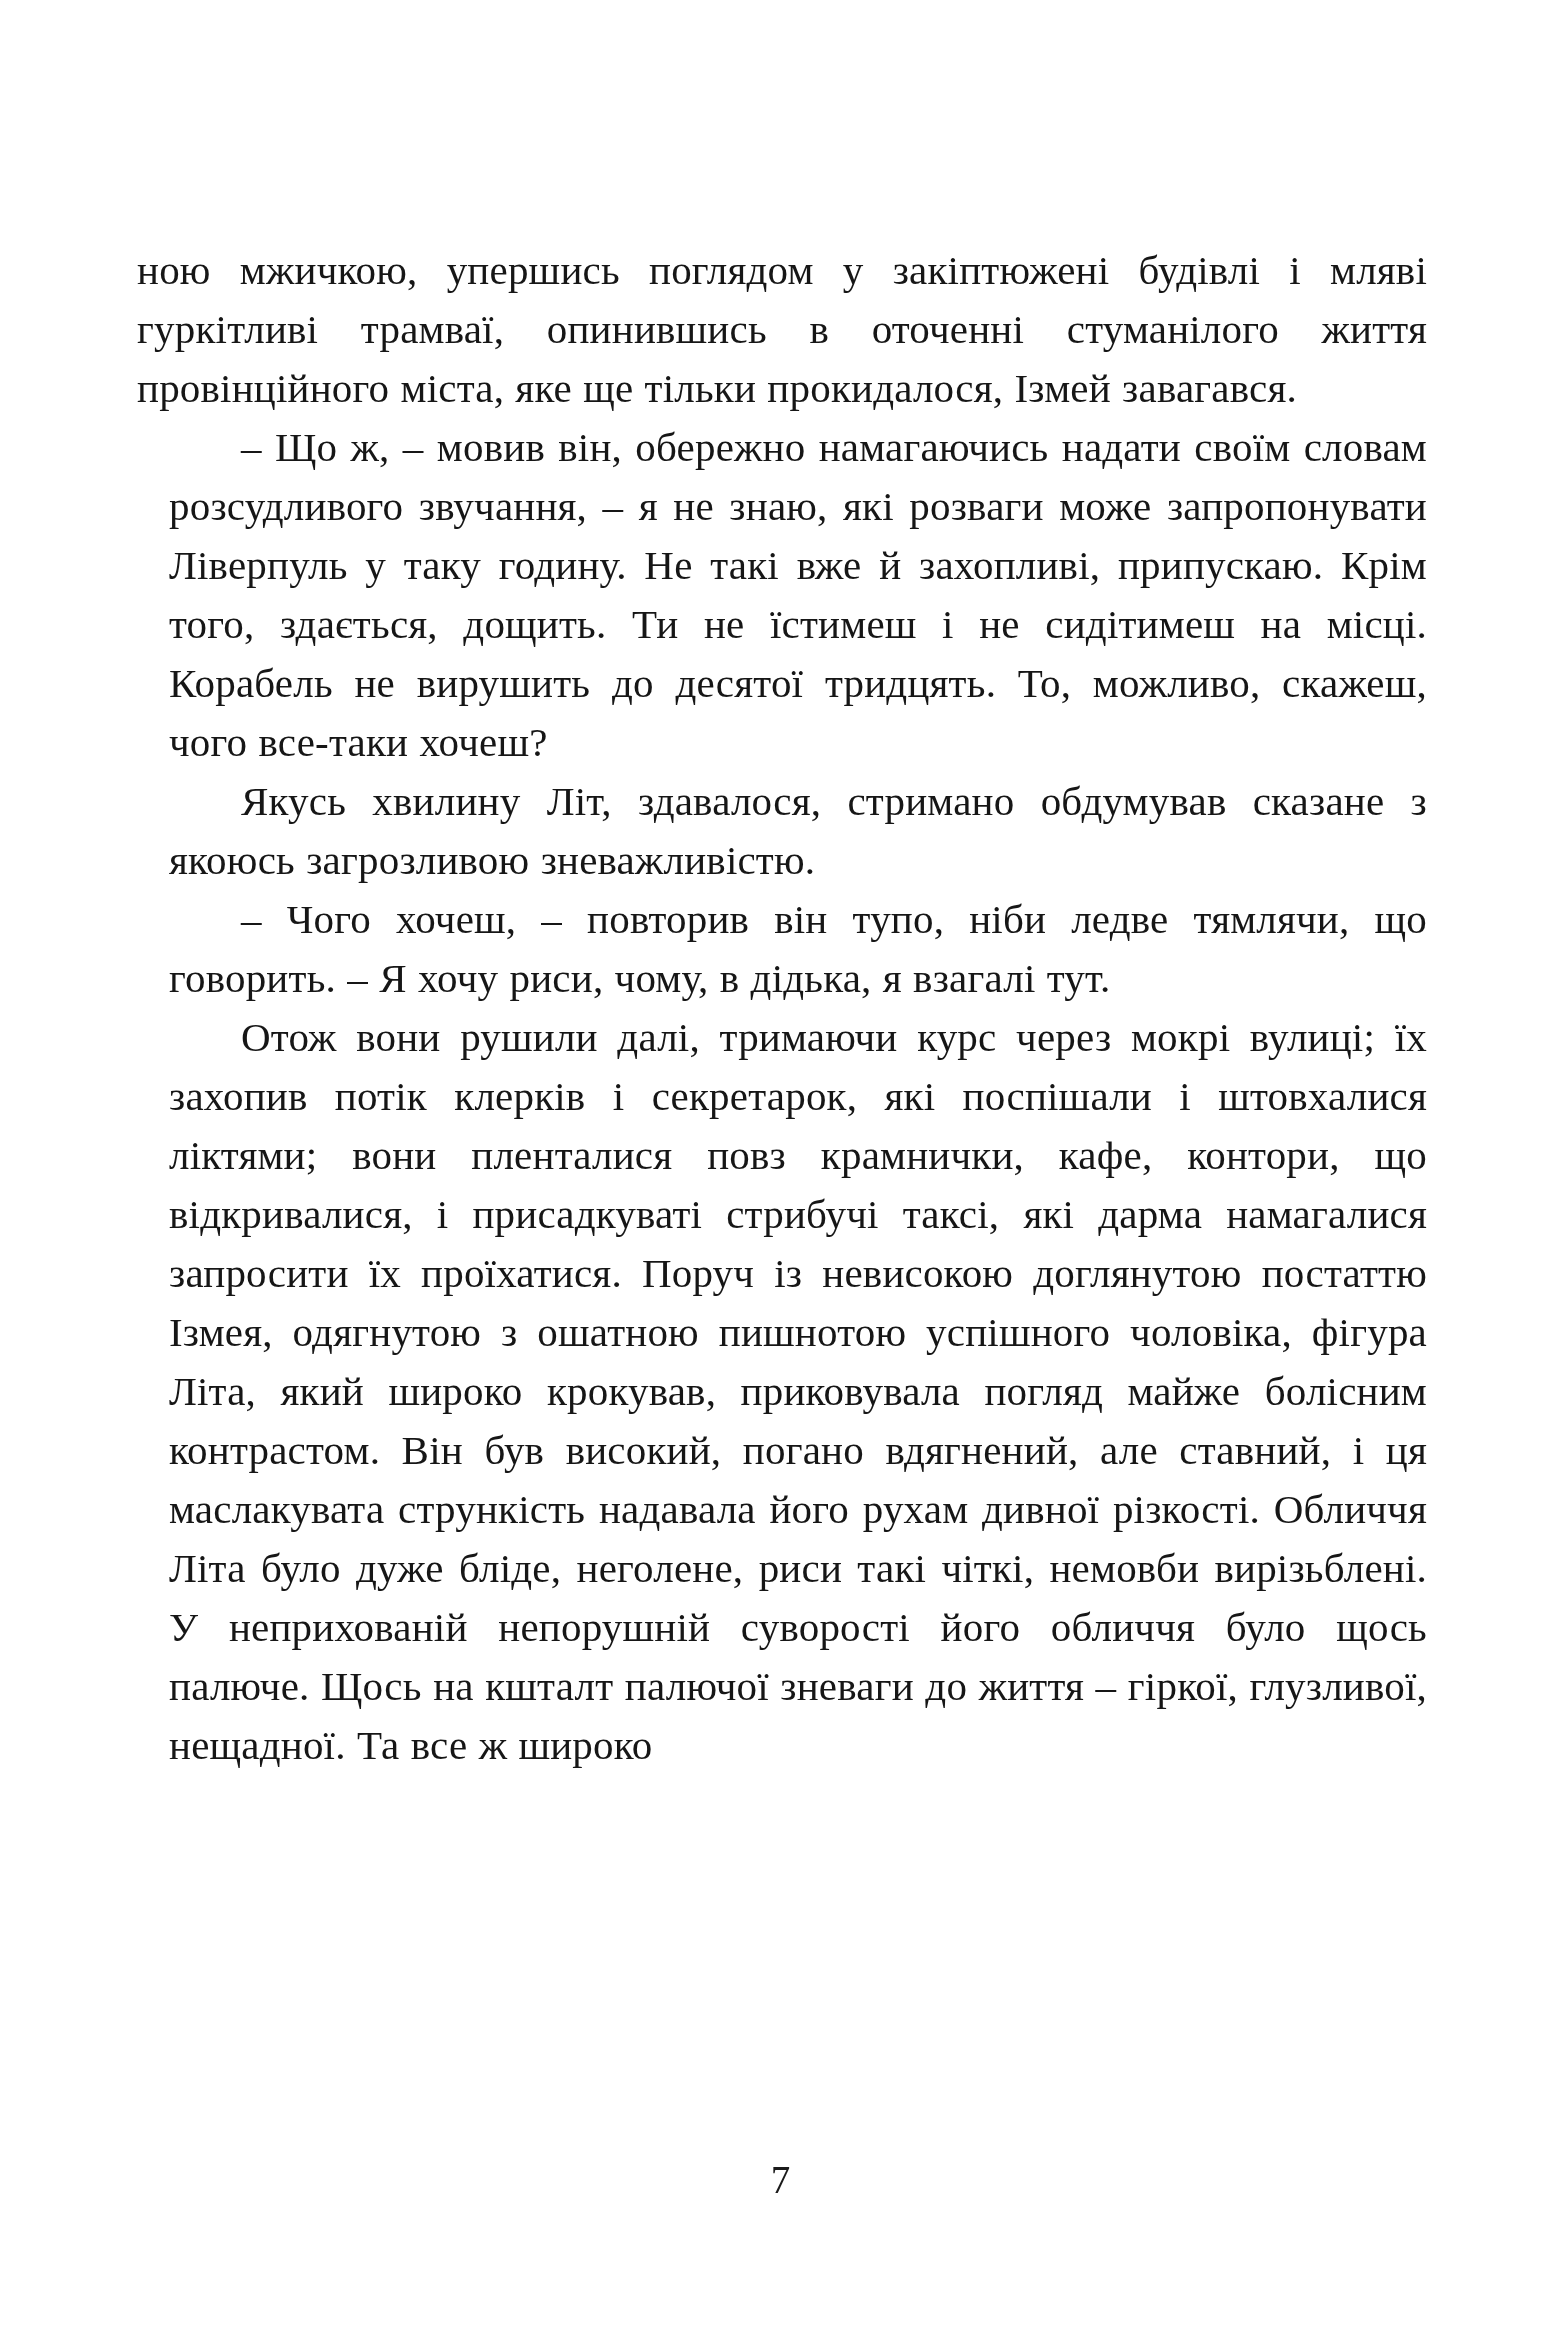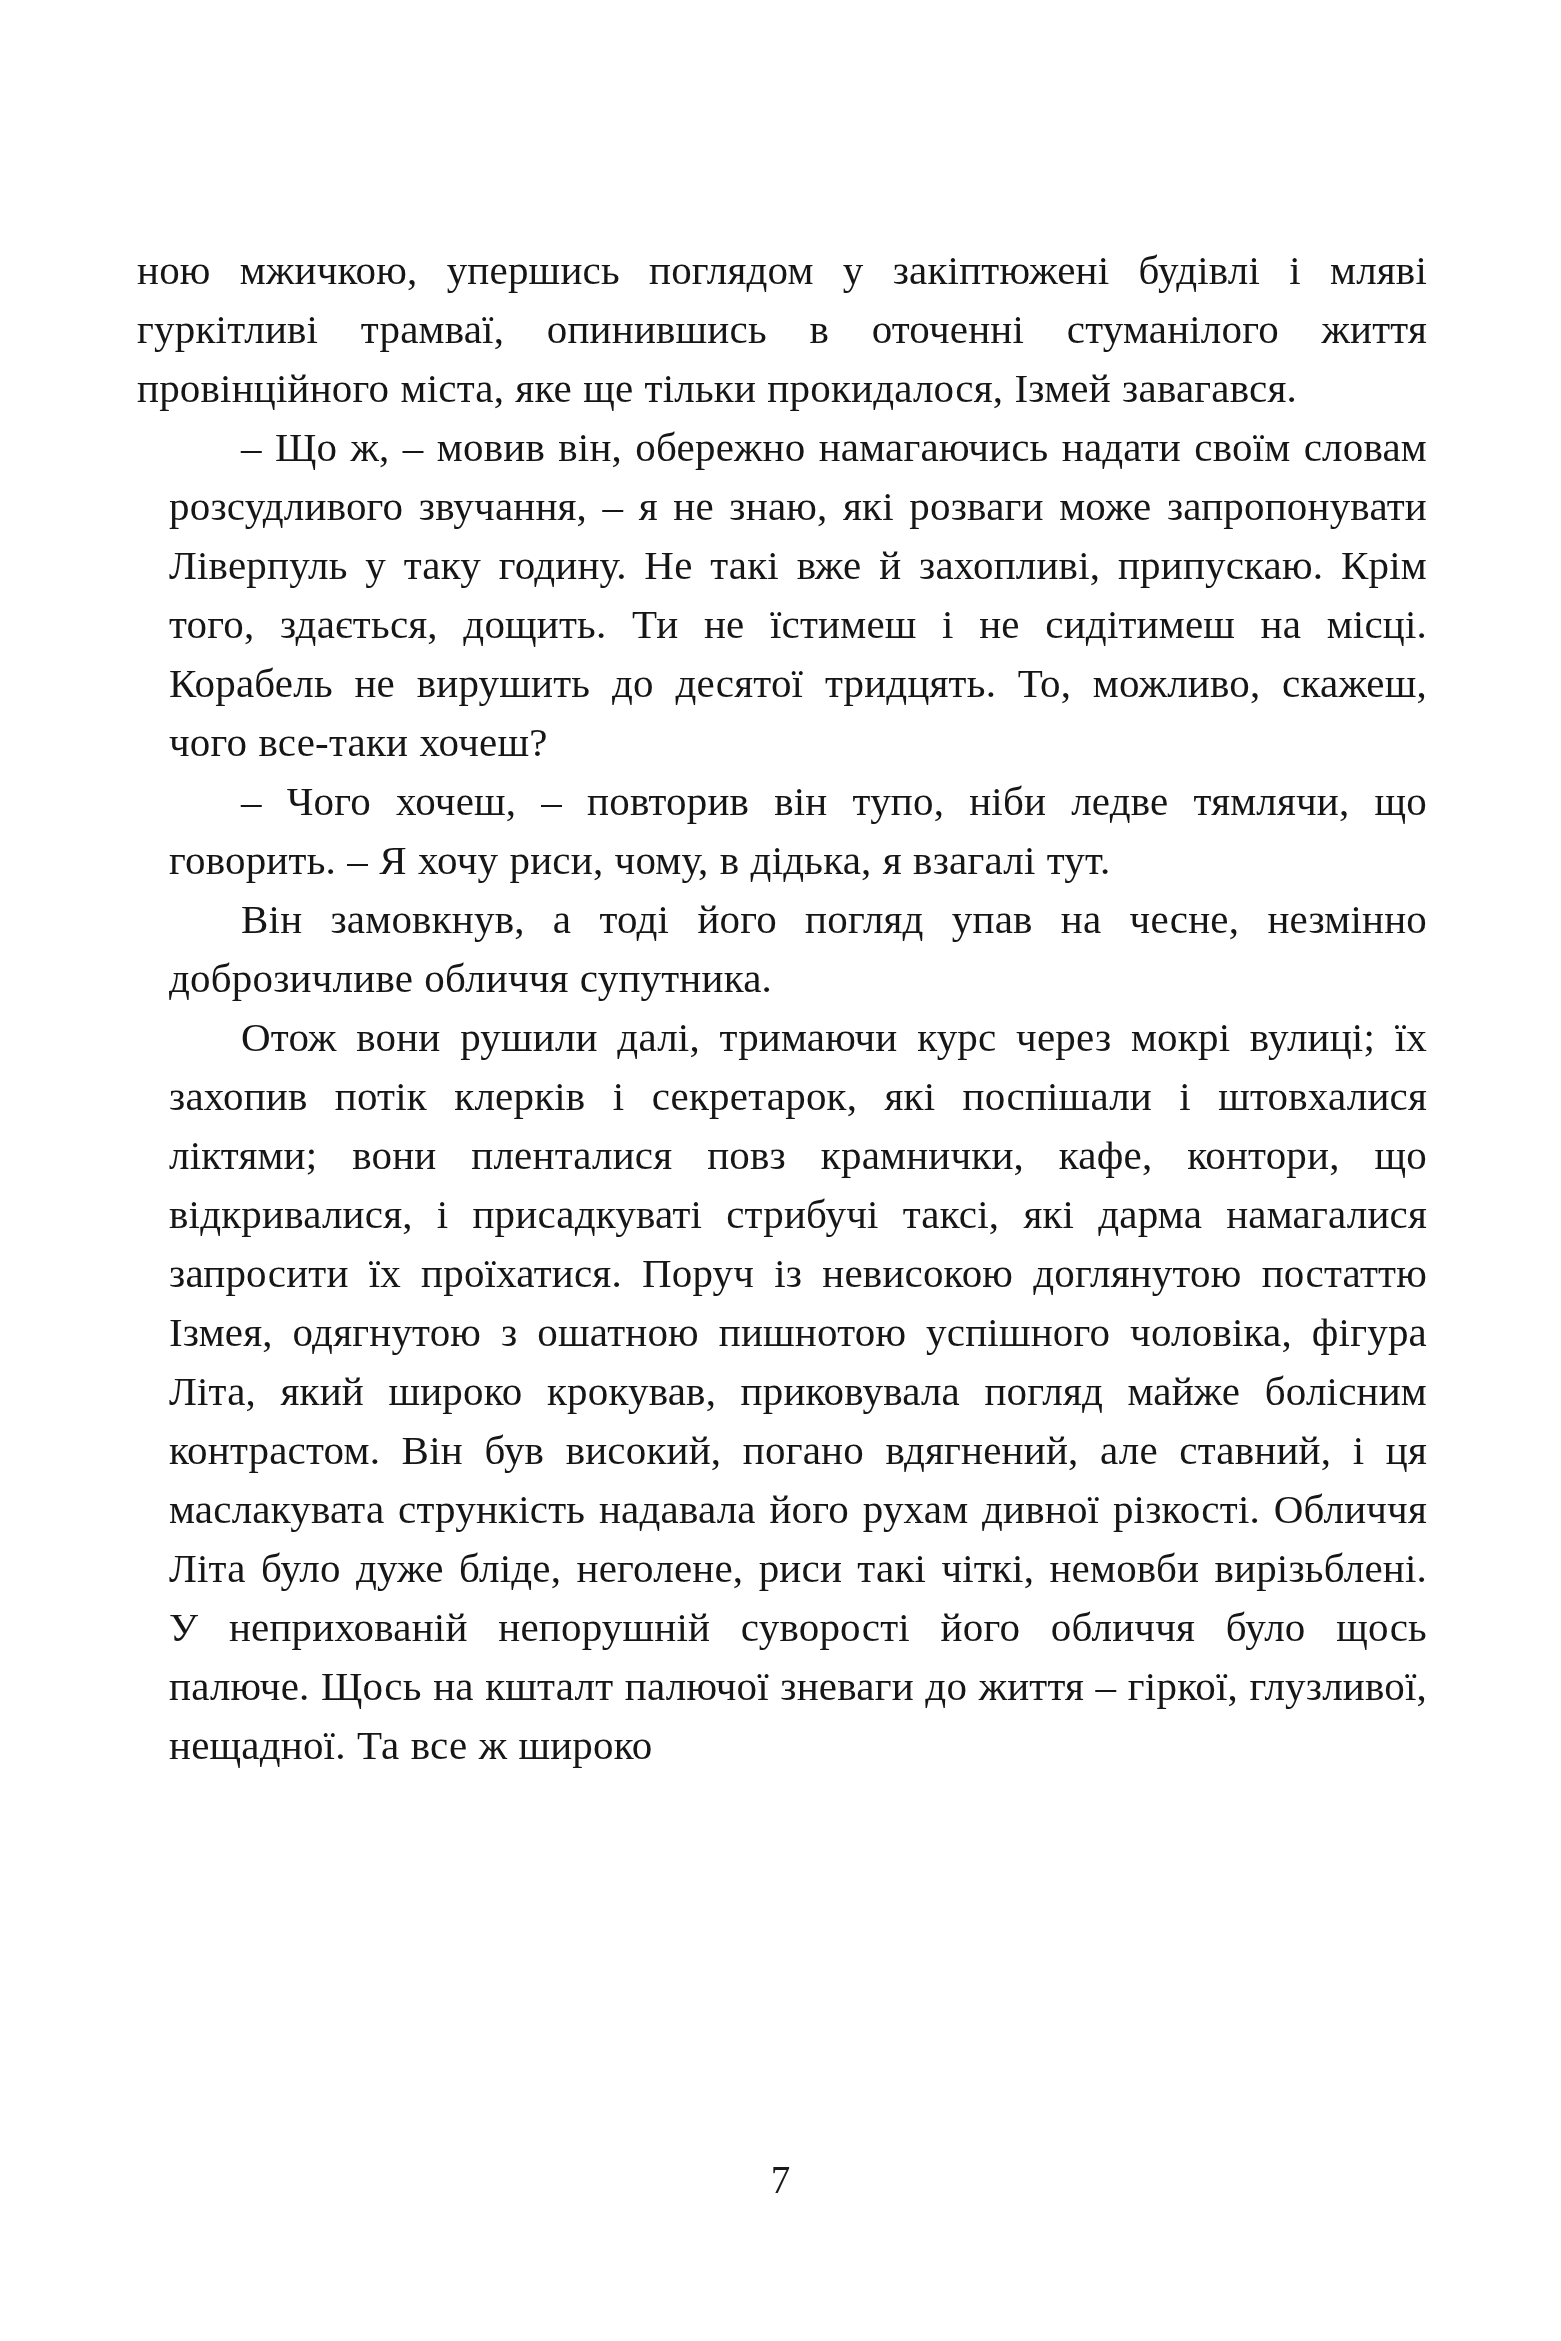--- a/index.html
+++ b/index.html
@@ -56,21 +56,21 @@
   }
 </style>
 </head>
 <body>
 
 <div class="page">
 
   <div class="text-block">
     <p class="no-indent">ною мжичкою, упершись поглядом у закіптюжені будівлі і мляві гуркітливі трамваї, опинившись в оточенні стуманілого життя провінційного міста, яке ще тільки прокидалося, Ізмей завагався.</p>
     <p class="indent">– Що ж, – мовив він, обережно намагаючись надати своїм словам розсудливого звучання, – я не знаю, які розваги може запропонувати Ліверпуль у таку годину. Не такі вже й захопливі, припускаю. Крім того, здається, дощить. Ти не їстимеш і не сидітимеш на місці. Корабель не вирушить до десятої тридцять. То, можливо, скажеш, чого все-таки хочеш?</p>
+    <p class="indent">Якусь хвилину Літ, здавалося, стримано обдумував сказане з якоюсь загрозливою зневажливістю.</p>
     <p class="indent">– Чого хочеш, – повторив він тупо, ніби ледве тямлячи, що говорить. – Я хочу риси, чому, в дідька, я взагалі тут.</p>
-    <p class="indent">Він замовкнув, а тоді його погляд упав на чесне, незмінно доброзичливе обличчя супутника.</p>
     <p class="indent">Отож вони рушили далі, тримаючи курс через мокрі вулиці; їх захопив потік клерків і секретарок, які поспішали і штовхалися ліктями; вони пленталися повз крамнички, кафе, контори, що відкривалися, і присадкуваті стрибучі таксі, які дарма намагалися запросити їх проїхатися. Поруч із невисокою доглянутою постаттю Ізмея, одягнутою з ошатною пишнотою успішного чоловіка, фігура Літа, який широко крокував, приковувала погляд майже болісним контрастом. Він був високий, погано вдягнений, але ставний, і ця маслакувата стрункість надавала його рухам дивної різкості. Обличчя Літа було дуже бліде, неголене, риси такі чіткі, немовби вирізьблені. У неприхованій непорушній суворості його обличчя було щось палюче. Щось на кшталт палючої зневаги до життя – гіркої, глузливої, нещадної. Та все ж широко</p>
   </div>
 
   <div class="page-number">7</div>
 
 </div>
 
 
 </body></html>

